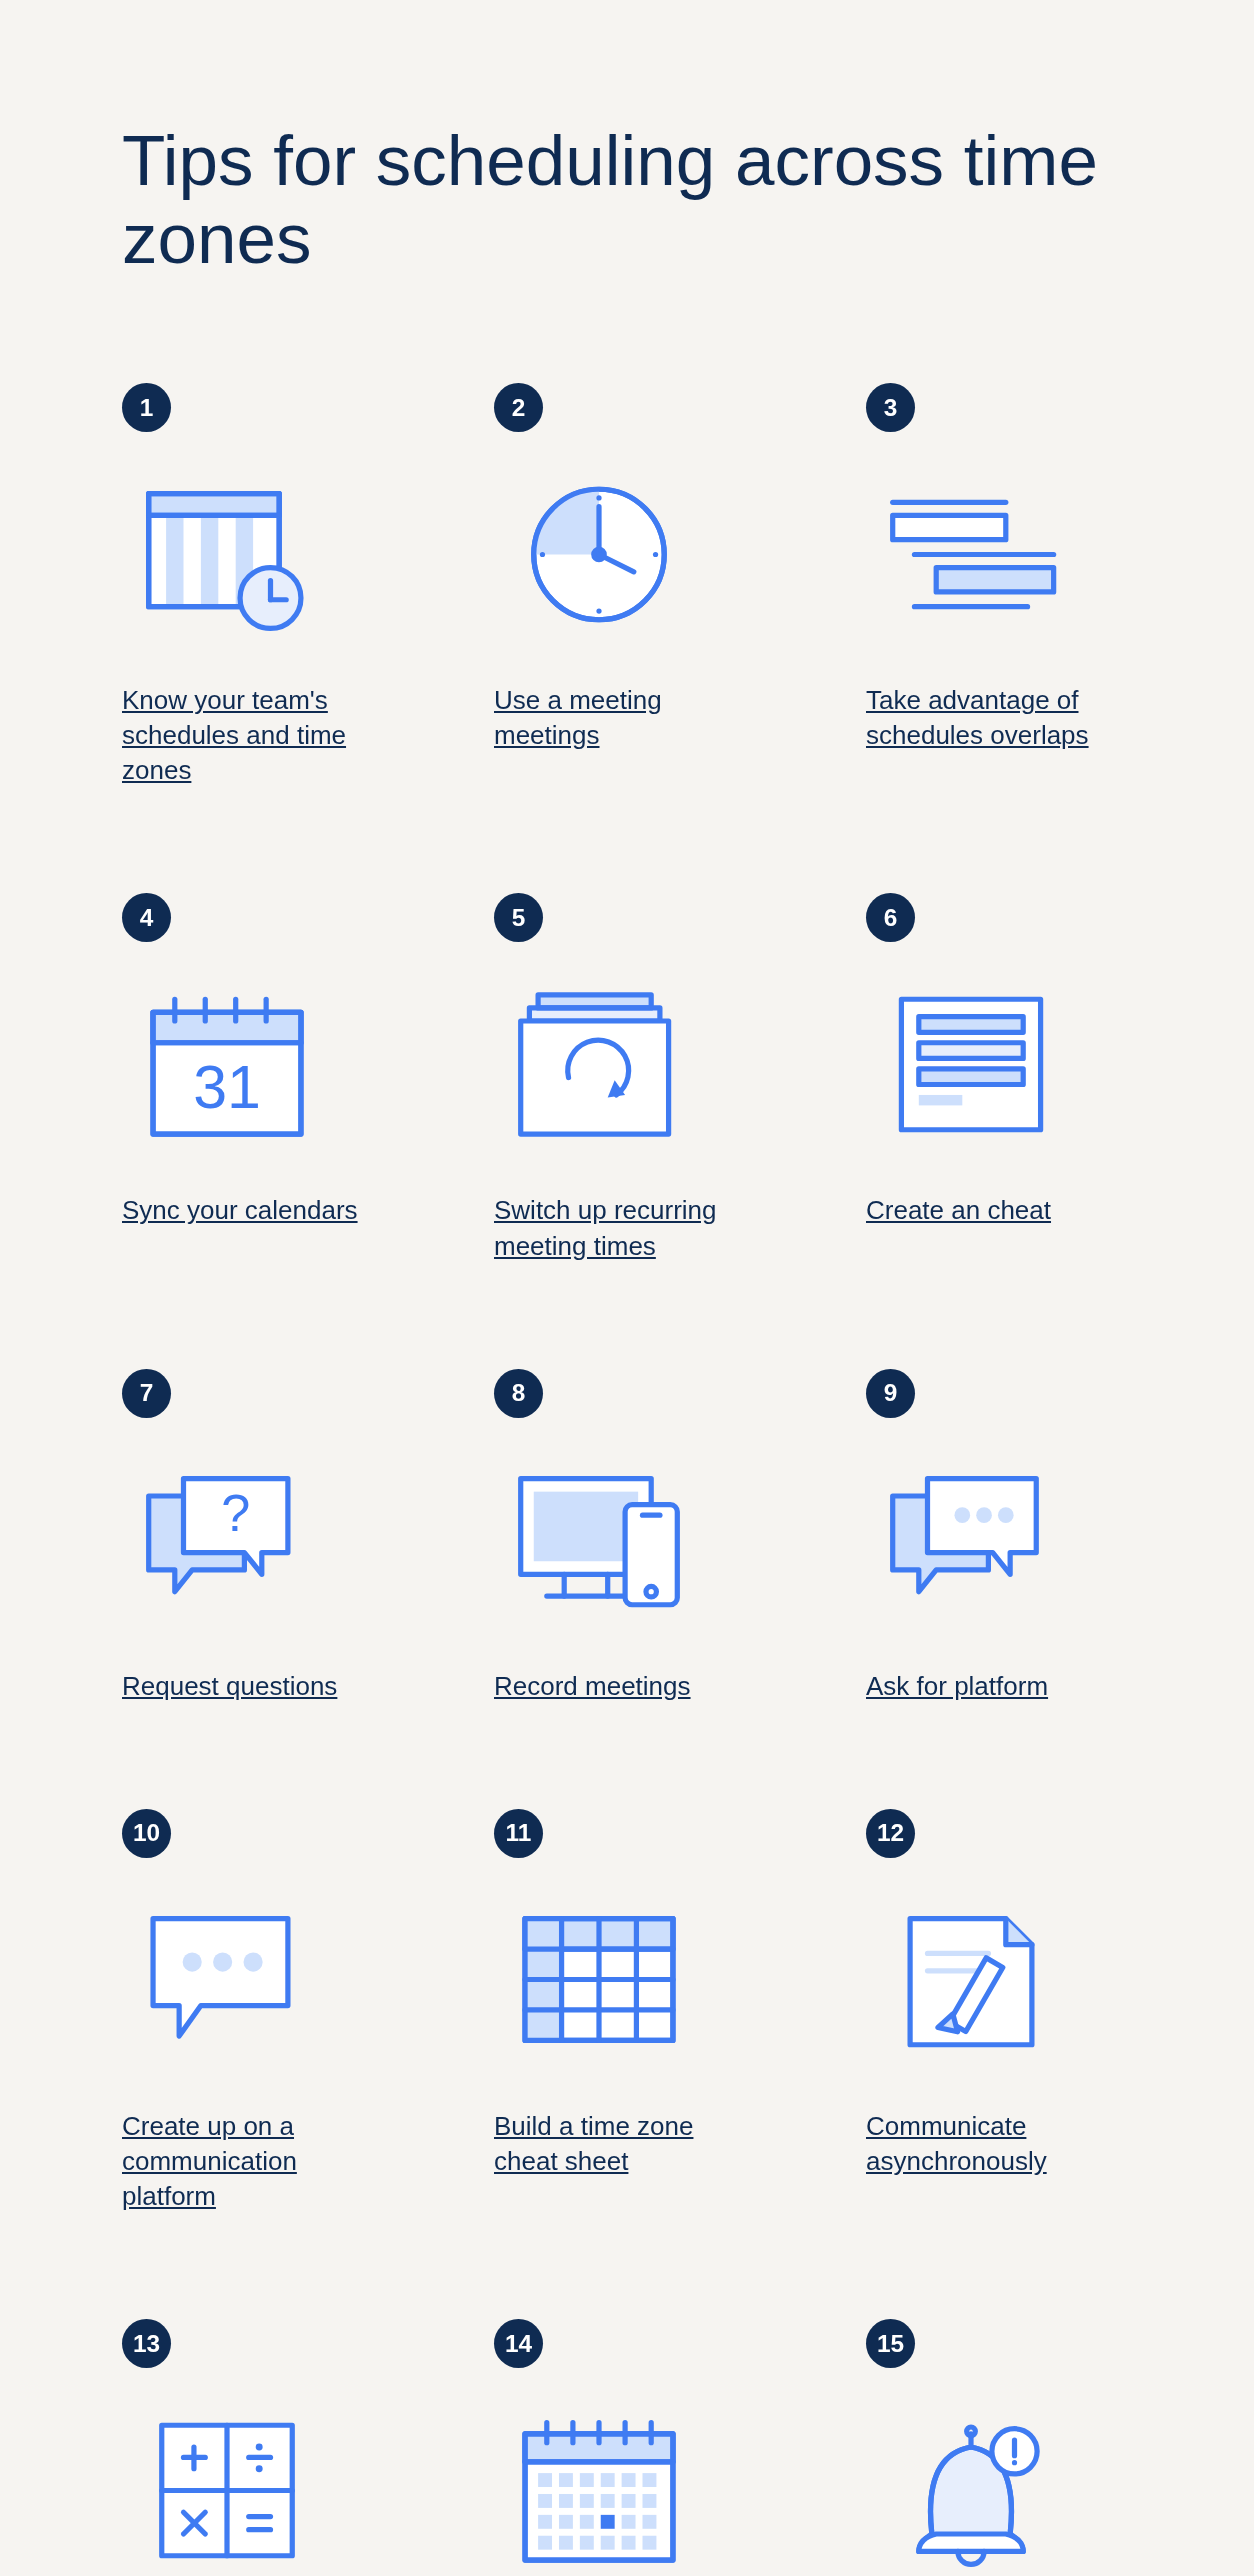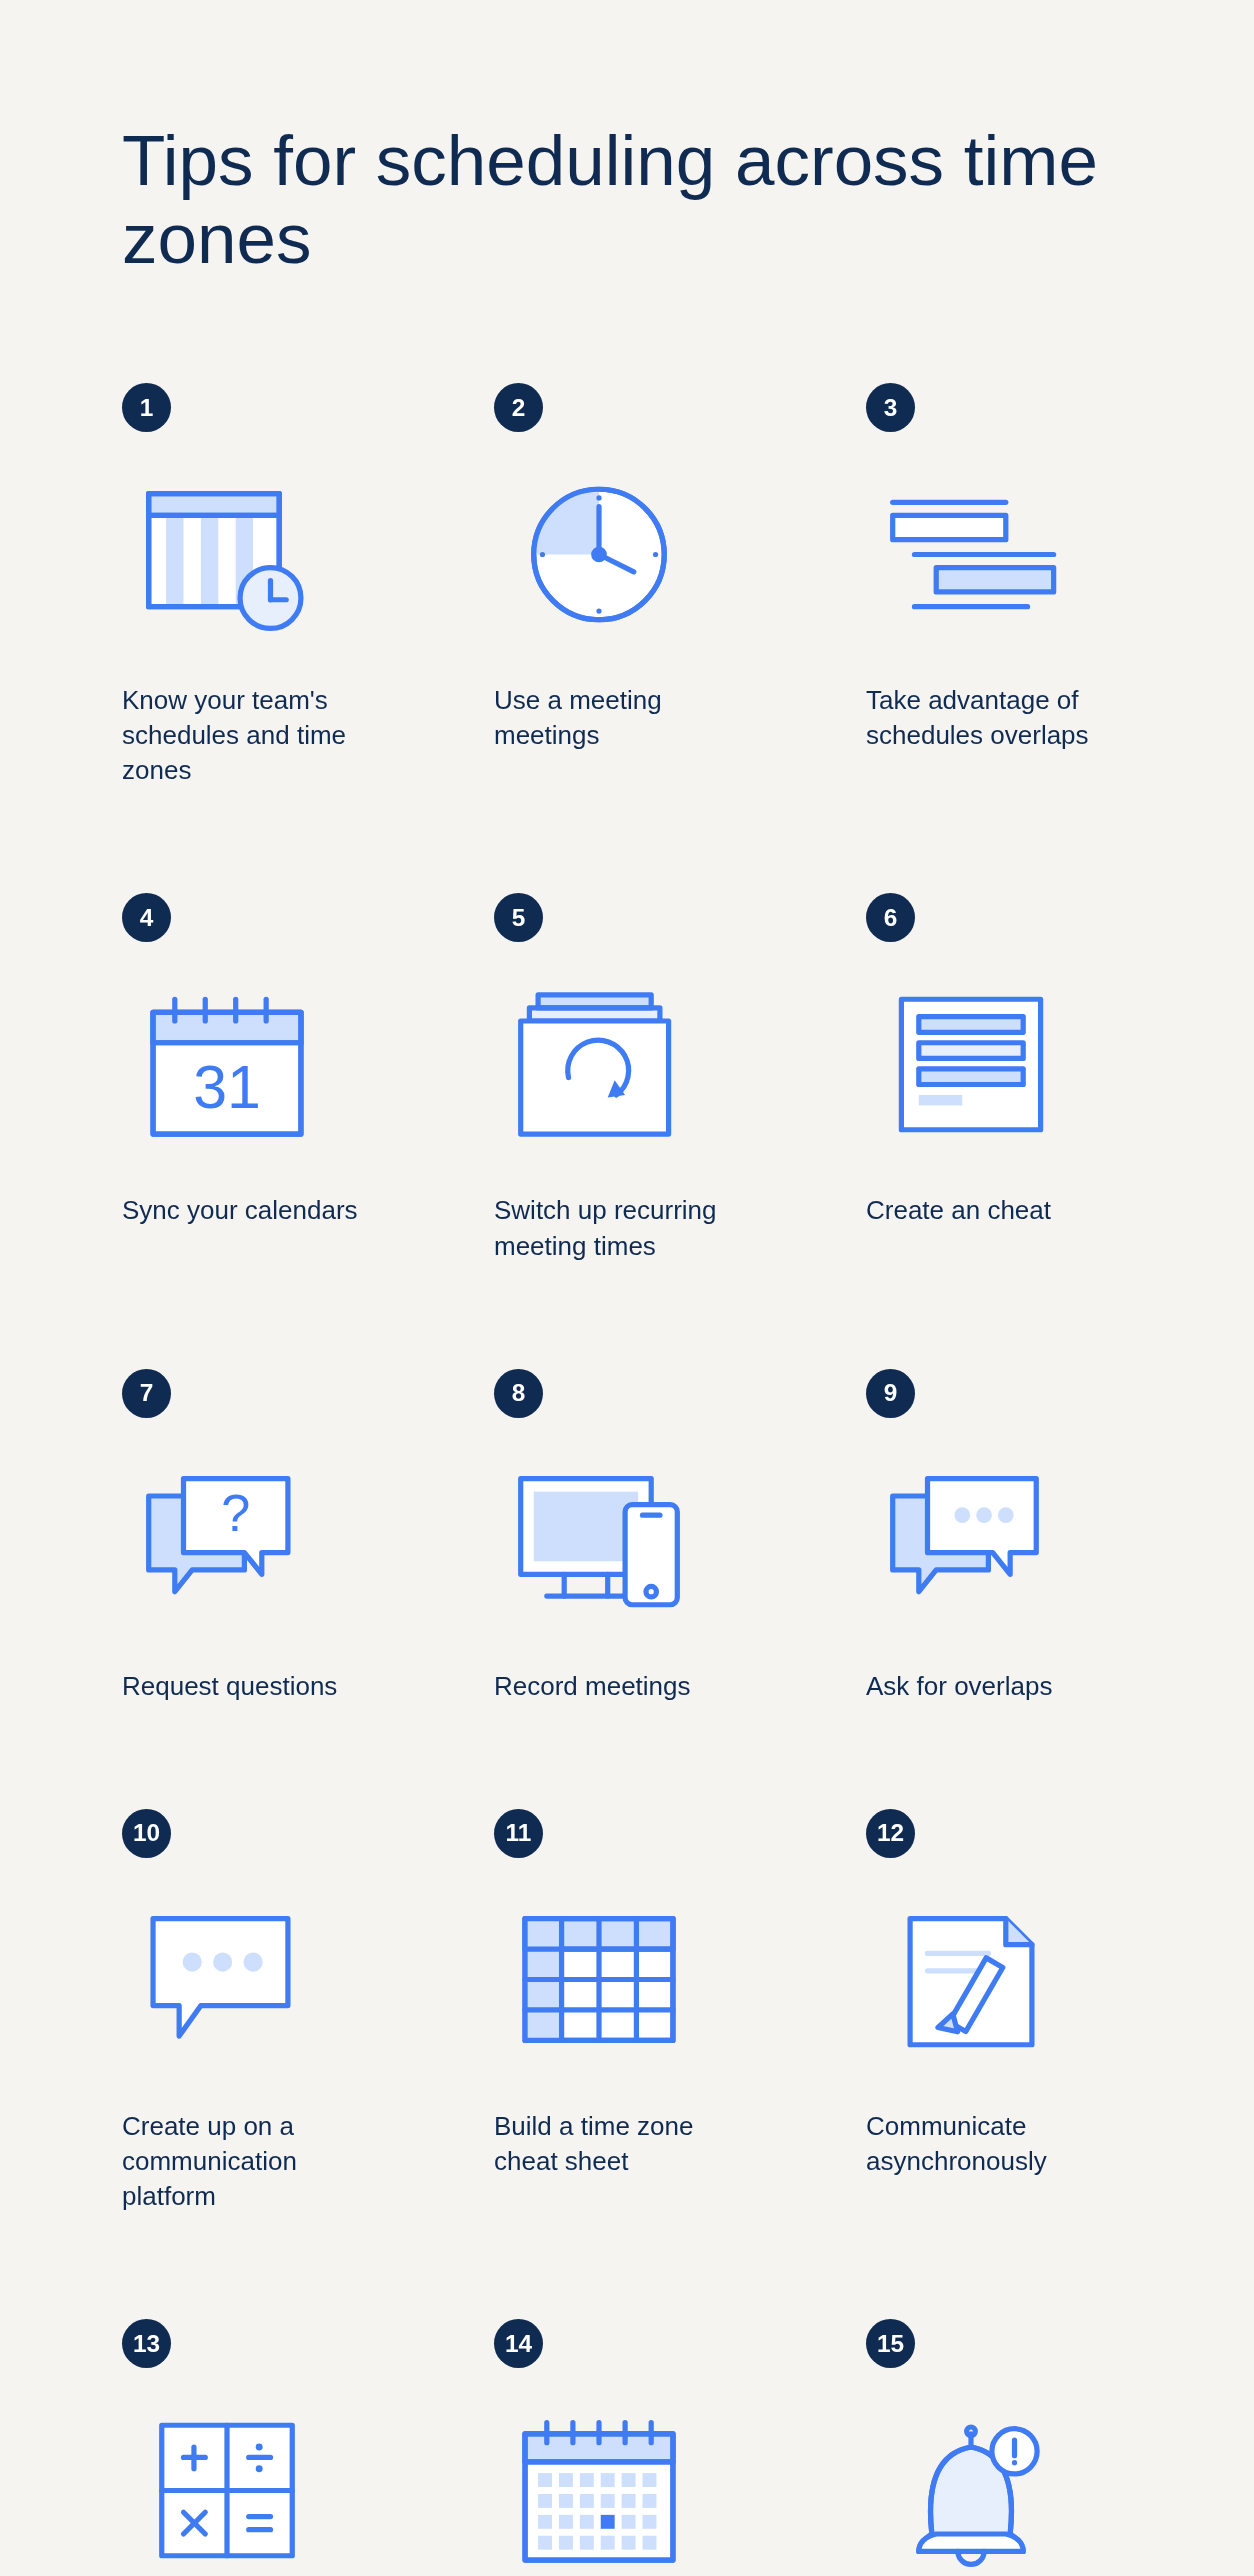--- a/index.html
+++ b/index.html
@@ -37,20 +37,21 @@
   .icon-box {
     width: 209px; height: 174px;
     display: flex; align-items: center; justify-content: center;
     margin-bottom: 42px;
   }
   .label {
     font-size: 26px;
     line-height: 1.35;
     color: #0f2b52;
     max-width: 261px;
+    text-decoration: underline;
   }
 </style>
 </head>
 <body>
 
 <h1>Tips for scheduling across time zones</h1>
 
 <div class="grid">
     <div class="tip">
     <div class="num">1</div>
@@ -178,21 +179,21 @@
     <div class="num">9</div>
     <div class="icon-box">
         <svg viewBox="0 0 200 180" width="174" height="157" fill="none" stroke="#3f7bf2" stroke-width="6" stroke-linejoin="round" stroke-linecap="round">
     <path d="M10 40 h110 v85 h-60 l-20 25 v-25 h-30 z" fill="#cddffc"></path>
     <path d="M50 20 h125 v85 h-30 v25 l-20 -25 h-75 z" fill="#ffffff"></path>
     <circle cx="90" cy="62" r="9" fill="#cddffc" stroke="none"></circle>
     <circle cx="115" cy="62" r="9" fill="#cddffc" stroke="none"></circle>
     <circle cx="140" cy="62" r="9" fill="#cddffc" stroke="none"></circle>
   </svg>
       </div>
-    <div class="label">Ask for overlaps</div>
+    <div class="label">Ask for platform</div>
   </div>
     <div class="tip">
     <div class="num">10</div>
     <div class="icon-box">
         <svg viewBox="0 0 200 180" width="174" height="157" fill="none" stroke="#3f7bf2" stroke-width="6" stroke-linejoin="round" stroke-linecap="round">
     <path d="M15 20 h155 v100 h-100 l-25 35 v-35 h-30 z" fill="#ffffff"></path>
     <circle cx="60" cy="70" r="11" fill="#cddffc" stroke="none"></circle>
     <circle cx="95" cy="70" r="11" fill="#cddffc" stroke="none"></circle>
     <circle cx="130" cy="70" r="11" fill="#cddffc" stroke="none"></circle>
   </svg>

